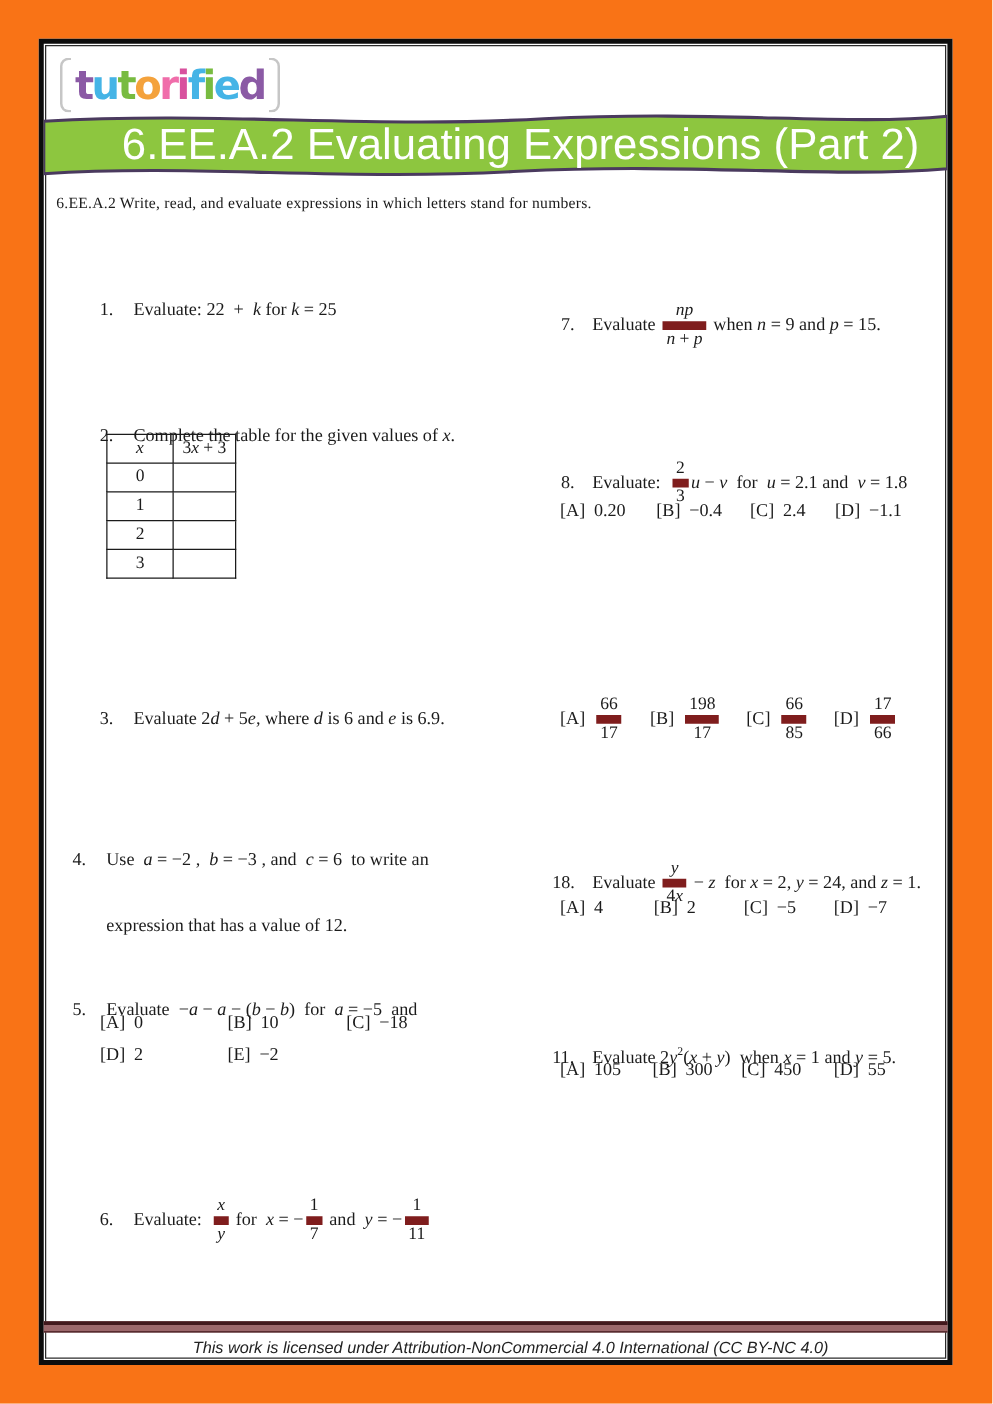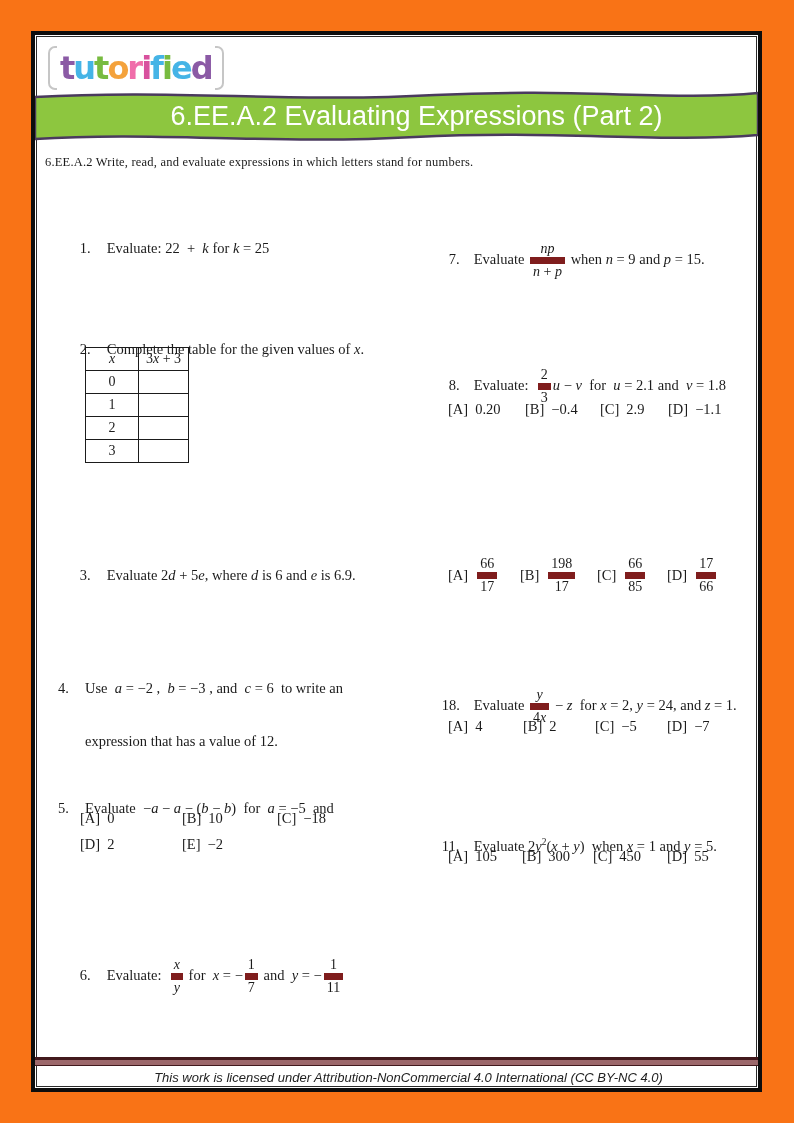--- a/index.html
+++ b/index.html
@@ -10,21 +10,21 @@
   
   .logo{position:absolute;left:13px;top:11px;display:flex;align-items:center;height:44px;
         font-family:"DejaVu Sans",sans-serif;font-weight:bold;font-size:32px;letter-spacing:-2px;}
   .lbr,.rbr{width:7px;height:40px;flex:none;}
   .lbr{border-left:2px solid #c6c6c6;border-top:2px solid #c6c6c6;border-bottom:2px solid #c6c6c6;border-radius:7px 0 0 7px;margin-right:3px;}
   .rbr{border-right:2px solid #c6c6c6;border-top:2px solid #c6c6c6;border-bottom:2px solid #c6c6c6;border-radius:0 7px 7px 0;margin-left:3px;}
   
   .banner{position:absolute;left:0;top:53px;width:723px;height:58px;}
   .banner svg{position:absolute;left:0;top:0;}
   .banner-title{position:absolute;left:0;top:0;width:100%;height:56px;display:flex;align-items:center;justify-content:center;
-        transform:translateX(20px);font-family:"Liberation Sans",sans-serif;font-size:27px;color:#ffffff;}
+        transform:translateX(20px);font-family:"Liberation Sans",sans-serif;font-size:35px;color:#ffffff;}
   .subtitle{position:absolute;left:10px;top:120px;font-size:12.5px;letter-spacing:0.2px;}
   
   .prob{position:absolute;font-size:14.5px;white-space:pre;}
   .pline{white-space:pre;line-height:19px;}
   .pline2{padding-left:27px;}
   .pnum{display:inline-block;width:27px;}
   .pnum-r{display:inline-block;width:25px;}
   .pnum-w{display:inline-block;width:32px;}
   .mvar{font-style:italic;}
   sup{font-size:0.65em;}
@@ -128,21 +128,21 @@
     <div class="prob" style="left:392px;top:189px;">
       <span class="pnum-r">7.</span><span>Evaluate <span class="frac"><span class="fn"><span class="mvar">np</span></span><span class="fd"><span class="mvar">n</span> + <span class="mvar">p</span></span></span> when <span class="mvar">n</span> = 9 and <span class="mvar">p</span> = 15.</span>
     </div>
 
     <div class="prob" style="left:392px;top:315px;">
       <span class="pnum-r">8.</span><span>Evaluate:  <span class="frac"><span class="fn">2</span><span class="fd">3</span></span><span class="mvar">u</span> − <span class="mvar">v</span>  for  <span class="mvar">u</span> = 2.1 and  <span class="mvar">v</span> = 1.8</span>
     </div>
     <div class="chrow" style="left:413px;top:366px;">
       <span class="choice" style="width:77px"><span>[A]</span><span class="cval">0.20</span></span>
       <span class="choice" style="width:75px"><span>[B]</span><span class="cval">−0.4</span></span>
-      <span class="choice" style="width:68px"><span>[C]</span><span class="cval">2.9</span></span>
+      <span class="choice" style="width:68px"><span>[C]</span><span class="cval">2.4</span></span>
       <span class="choice"><span>[D]</span><span class="cval">−1.1</span></span>
     </div>
 
     <div class="chrow" style="left:413px;top:521px;">
       <span class="choice" style="width:72px"><span>[A]</span><span class="cval"><span class="frac"><span class="fn">66</span><span class="fd">17</span></span></span></span>
       <span class="choice" style="width:77px"><span>[B]</span><span class="cval"><span class="frac"><span class="fn">198</span><span class="fd">17</span></span></span></span>
       <span class="choice" style="width:70px"><span>[C]</span><span class="cval"><span class="frac"><span class="fn">66</span><span class="fd">85</span></span></span></span>
       <span class="choice"><span>[D]</span><span class="cval"><span class="frac"><span class="fn">17</span><span class="fd">66</span></span></span></span>
     </div>
 

